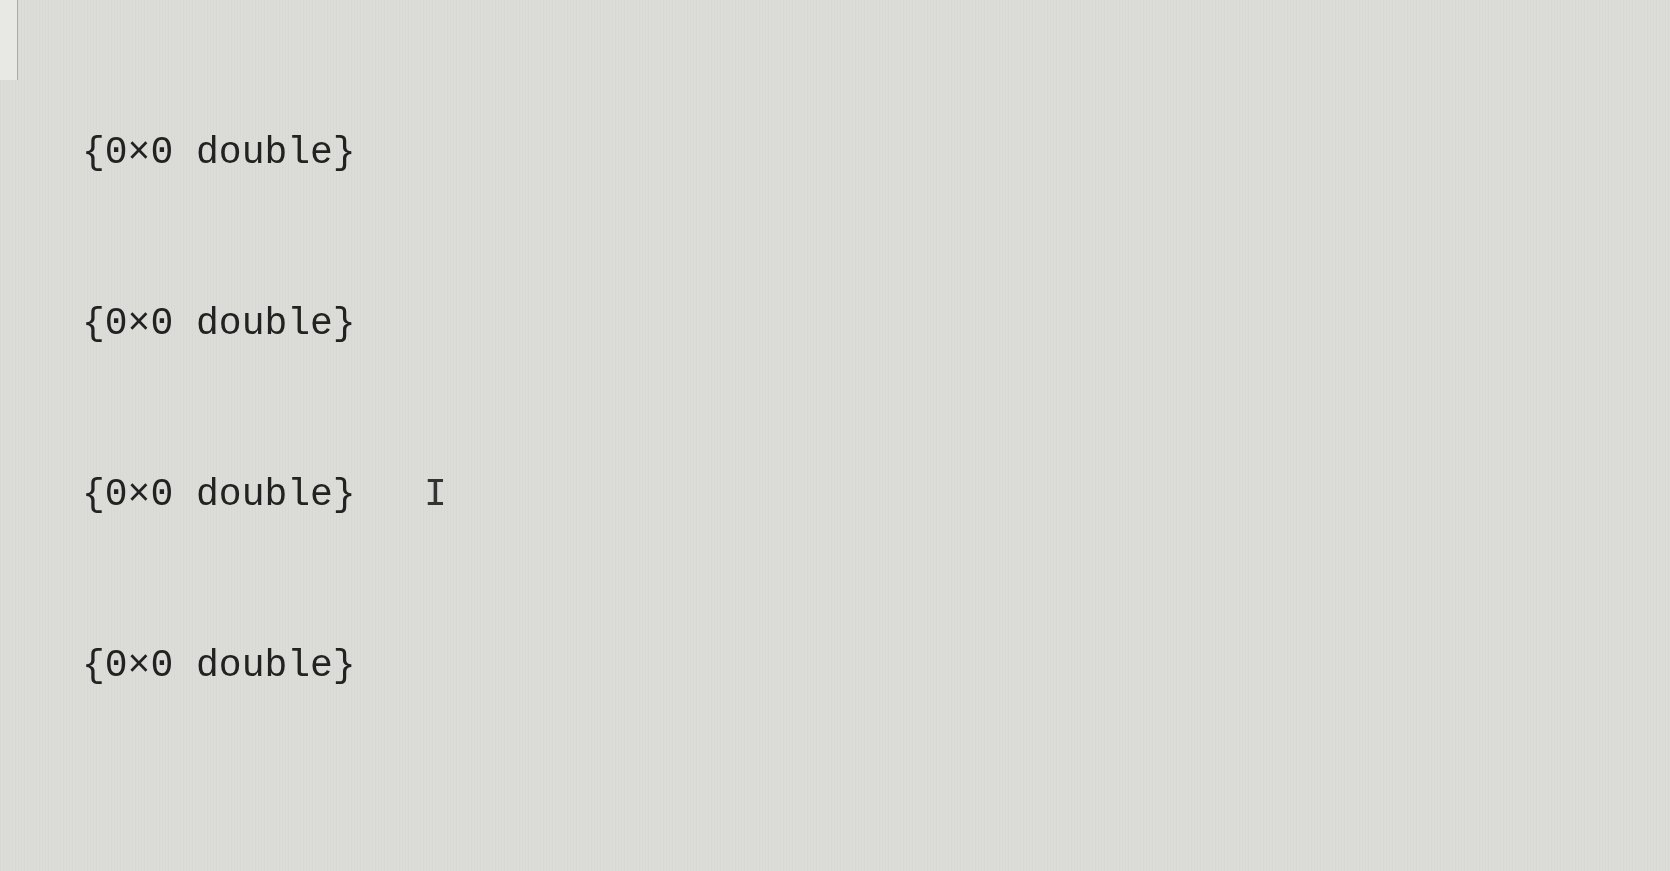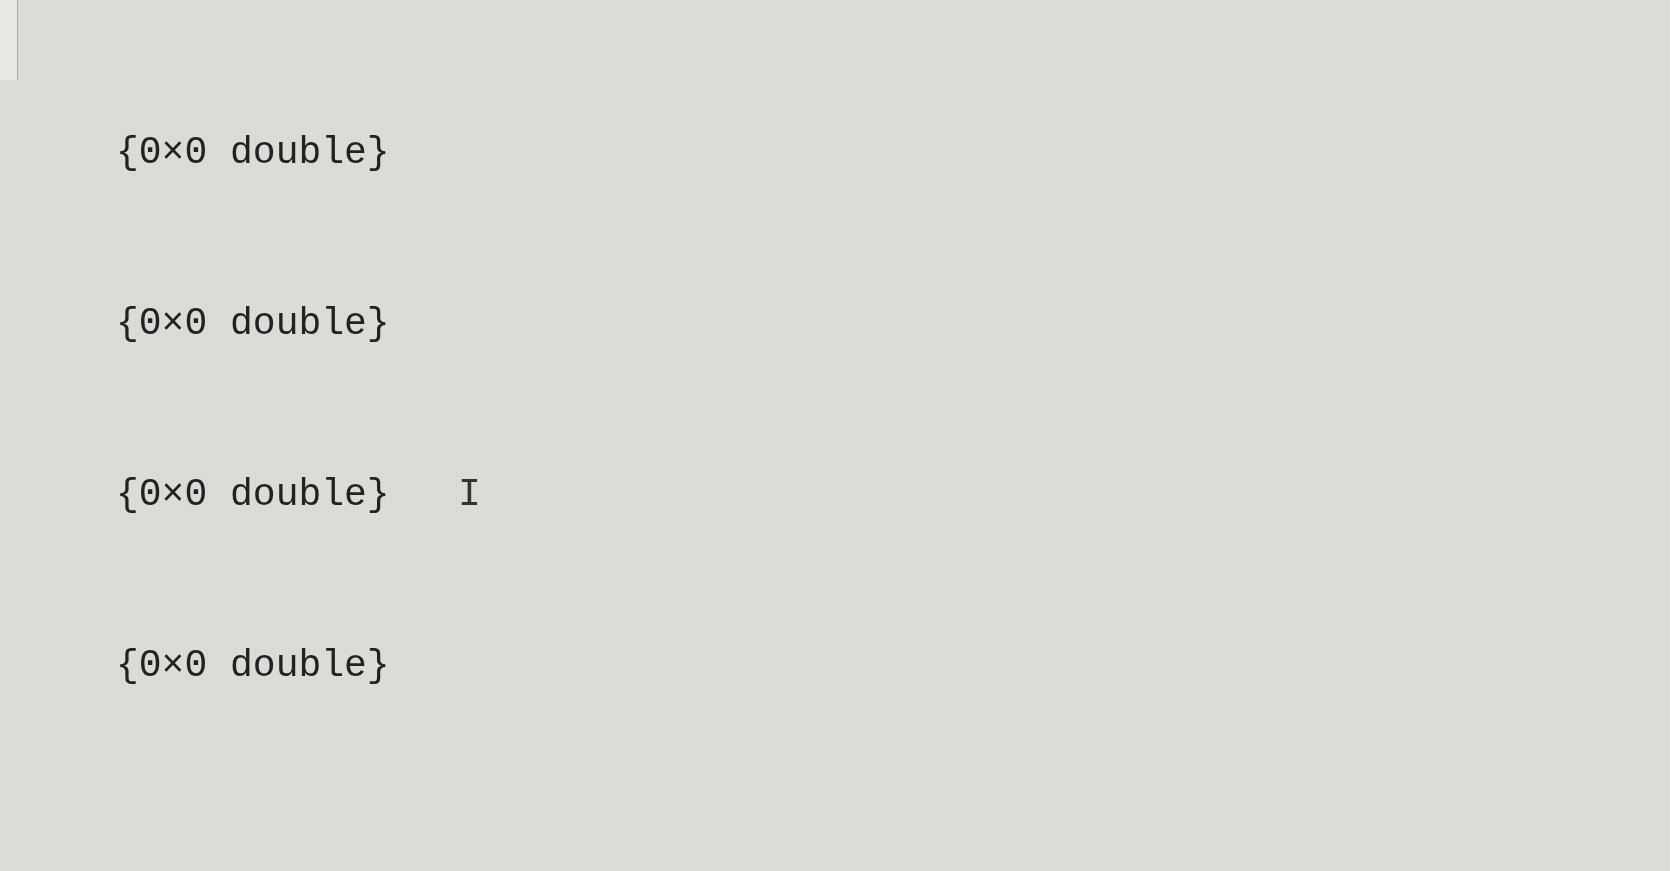--- a/index.html
+++ b/index.html
@@ -20,21 +20,21 @@
       );
       padding: 10px 0;
       line-height: 1.5;
       overflow: hidden;
     }
     .console-output {
       white-space: pre;
     }
     .output-line {
       color: #222;
-      padding-left: 116px;
+      padding-left: 82px;
     }
     .cursor-mark {
       color: #333;
     }
     .spacer {
       height: 60px;
     }
     .gutter {
       position: absolute;
       left: 0;

